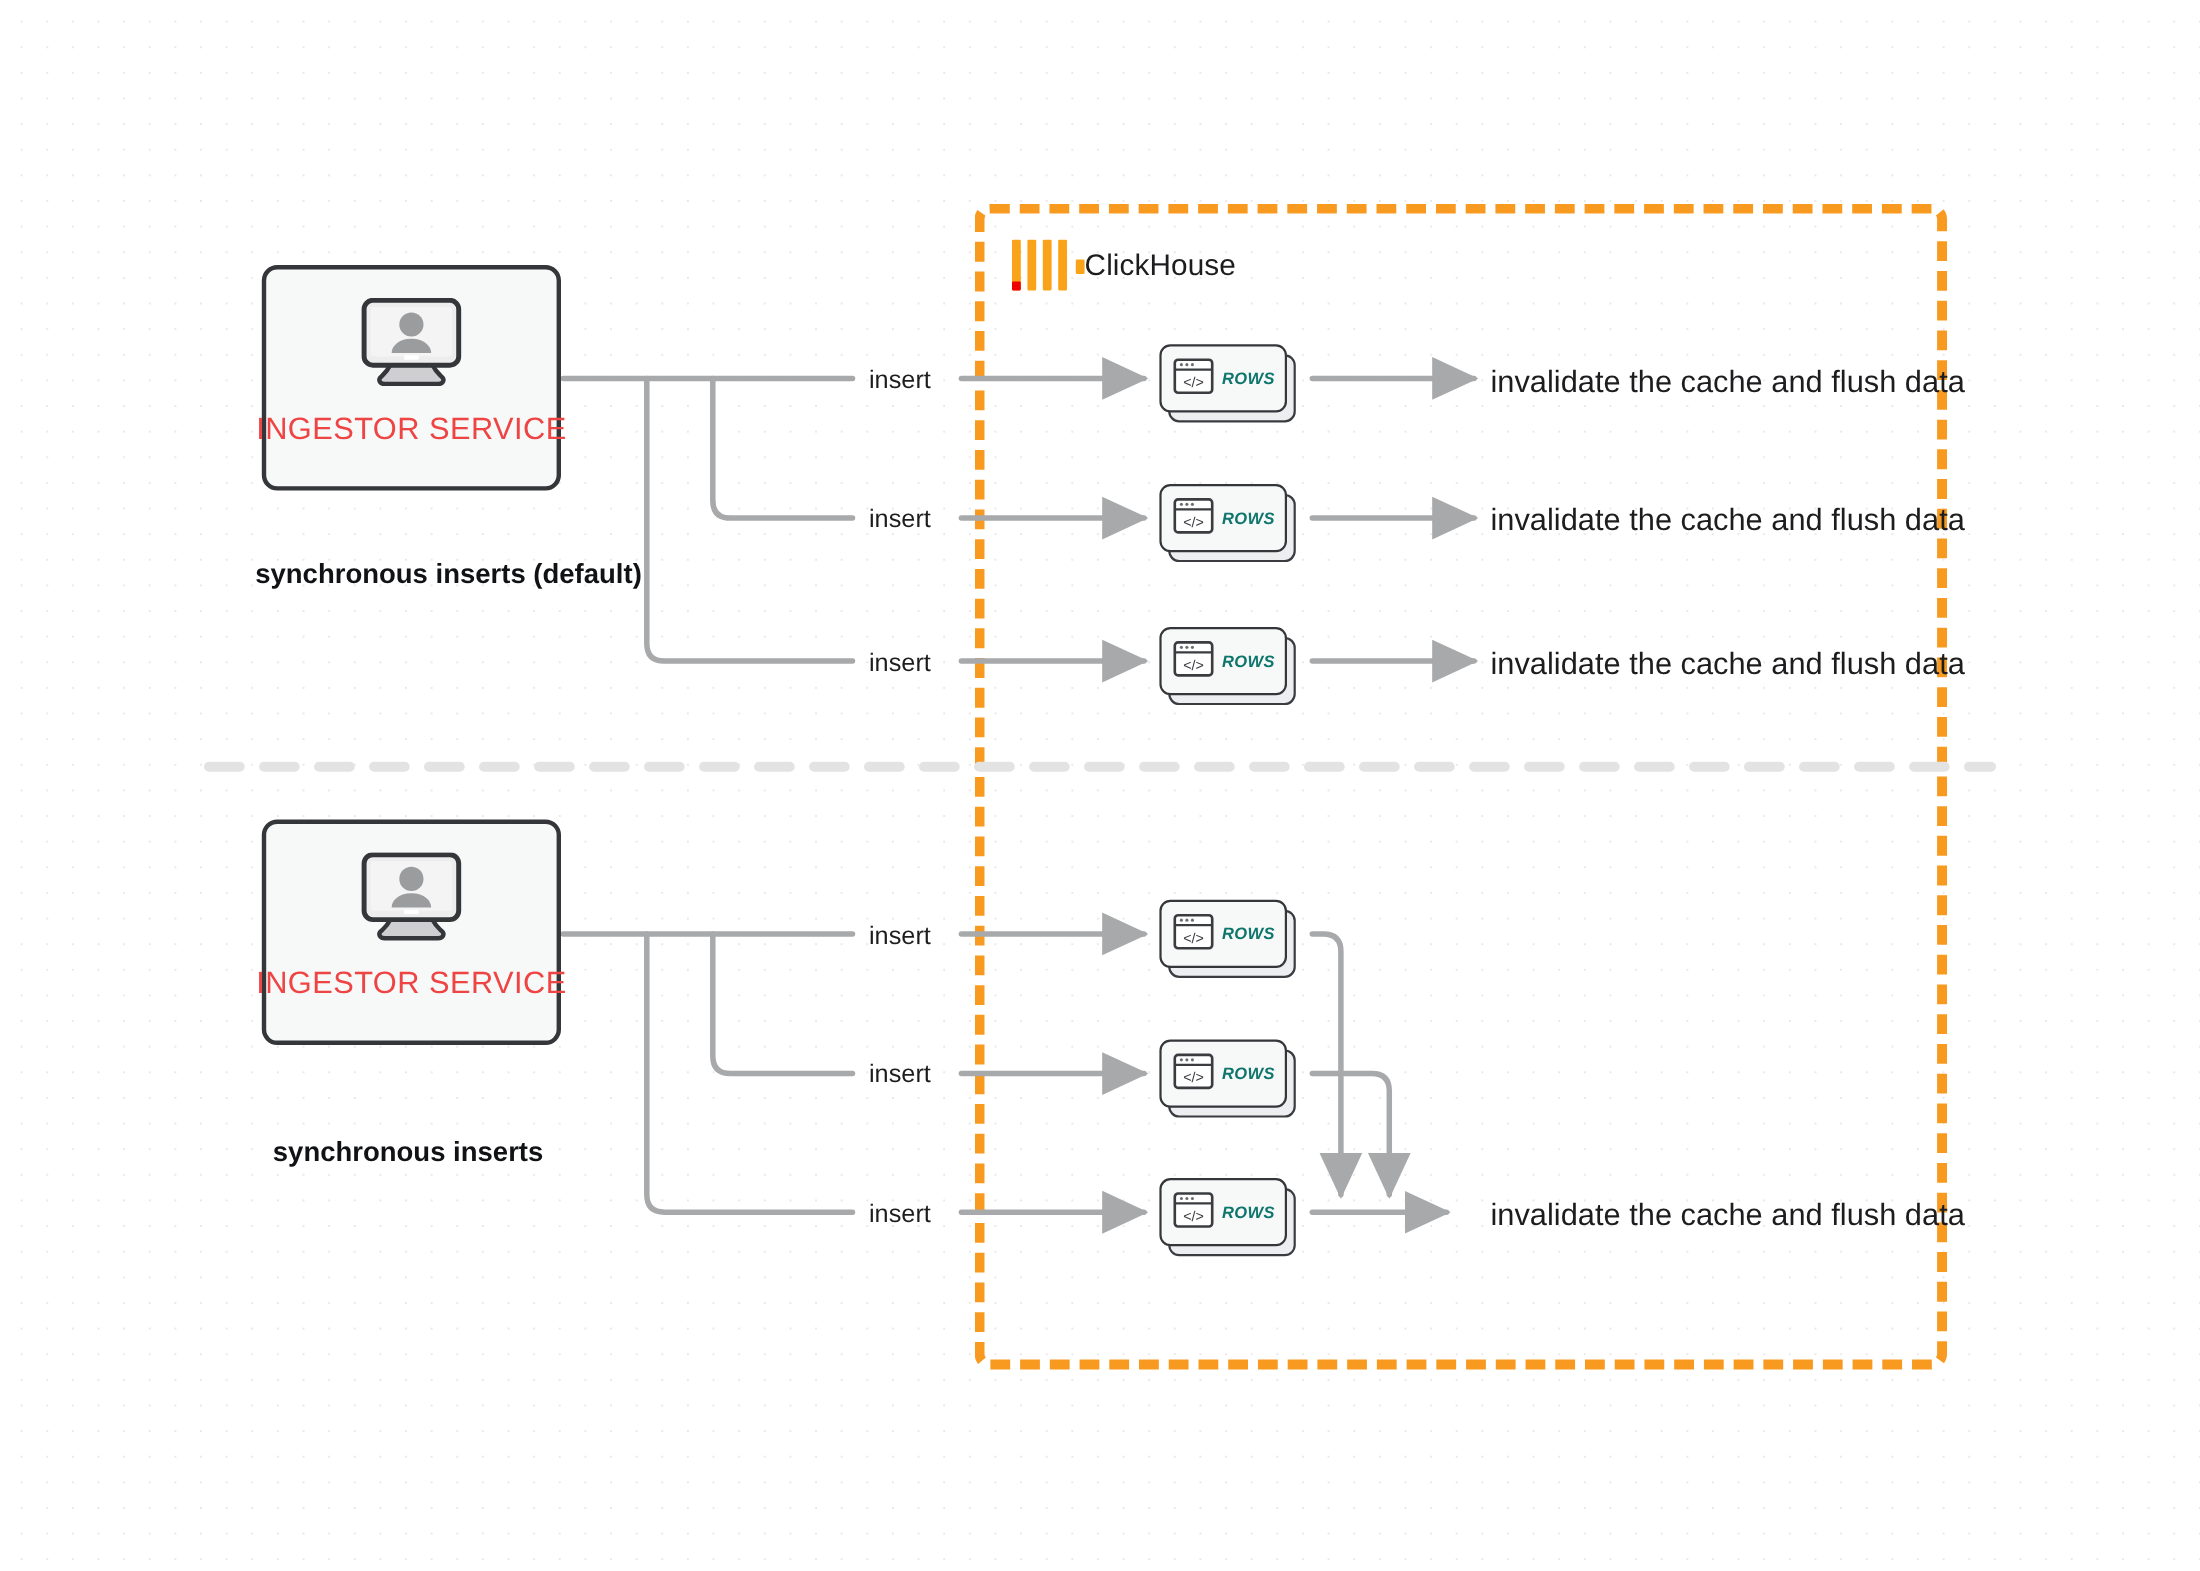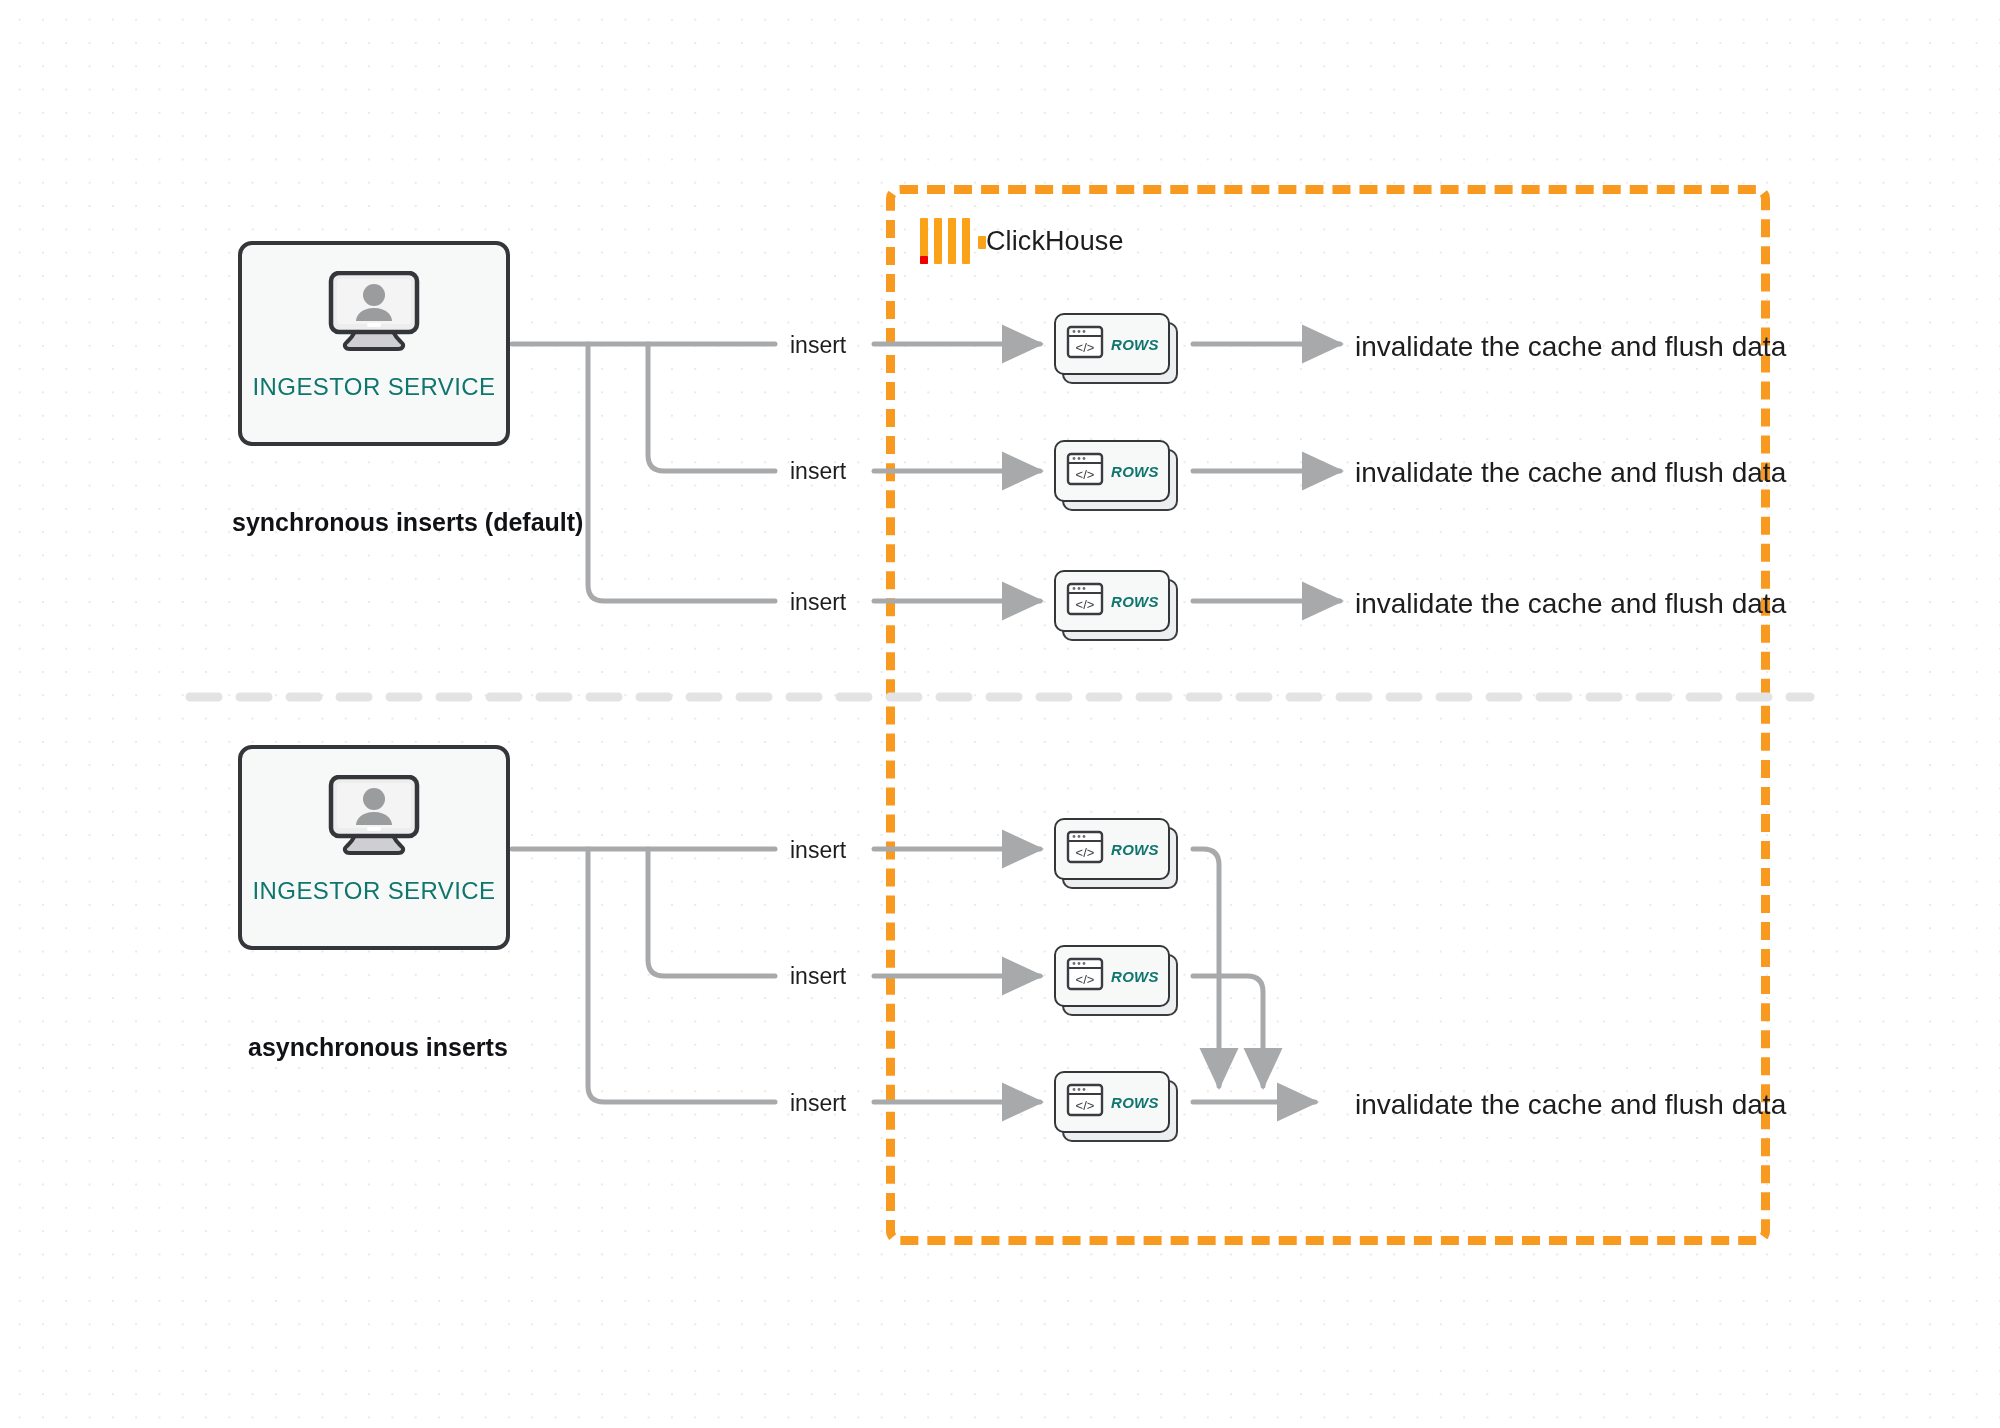--- a/index.html
+++ b/index.html
@@ -53,21 +53,21 @@
     border:4px solid #34363a;
     border-radius:14px;
     box-sizing:border-box;
     display:flex;flex-direction:column;align-items:center;justify-content:flex-start;
   }
   .svc.top{left:238px;top:241px;}
   .svc.bottom{left:238px;top:745px;}
   .svc .mon{margin-top:26px;}
   .svc .svc-label{
     margin-top:14px;
-    font-size:24px;color:#0f766e;letter-spacing:.4px;white-space:nowrap;
+    font-size:28px;color:#ef4444;letter-spacing:.4px;white-space:nowrap;
   }
 
   
   .rows{
     position:absolute;width:124px;height:70px;
   }
   .rows .shadow{
     position:absolute;left:8px;top:9px;width:116px;height:62px;
     background:#eceef0;border:2.5px solid #3a3c40;border-radius:10px;box-sizing:border-box;
   }
@@ -225,21 +225,21 @@
         <path d="M31,52 C31,62 24,68 21,71 C17,74 19,78 24,78 L72,78 C77,78 79,74 75,71 C72,68 65,62 65,52 Z" fill="#cfcfd1" stroke="#34363a" stroke-width="4" stroke-linejoin="round"></path>
         <rect x="5" y="2" width="86" height="59" rx="8" fill="#ededee" stroke="#34363a" stroke-width="4.5"></rect>
         <rect x="11" y="8" width="74" height="45" rx="3" fill="#f4f4f5"></rect>
         <rect x="41" y="52" width="14" height="4" rx="2" fill="#ffffff"></rect>
         <circle cx="48" cy="24" r="11" fill="#9b9c9e"></circle>
         <path d="M48,37 C36,37 30,44 30,50 L66,50 C66,44 60,37 48,37 Z" fill="#9b9c9e"></path>
       </svg>
     </span>
     <span class="svc-label">INGESTOR SERVICE</span>
   </div>
-  <div class="mode-txt" style="left:248px;top:1033px;">asynchronous inserts</div>
+  <div class="mode-txt" style="left:248px;top:1033px;">synchronous inserts</div>
 
   <div class="wire-txt" style="left:790px;top:837px;">insert</div>
   <div class="wire-txt" style="left:790px;top:963px;">insert</div>
   <div class="wire-txt" style="left:790px;top:1090px;">insert</div>
 
   <div class="rows" style="left:1054px;top:818px;">
     <div class="shadow"></div>
     <div class="face">
       <span>
         <svg width="38" height="34" viewBox="0 0 38 34">

